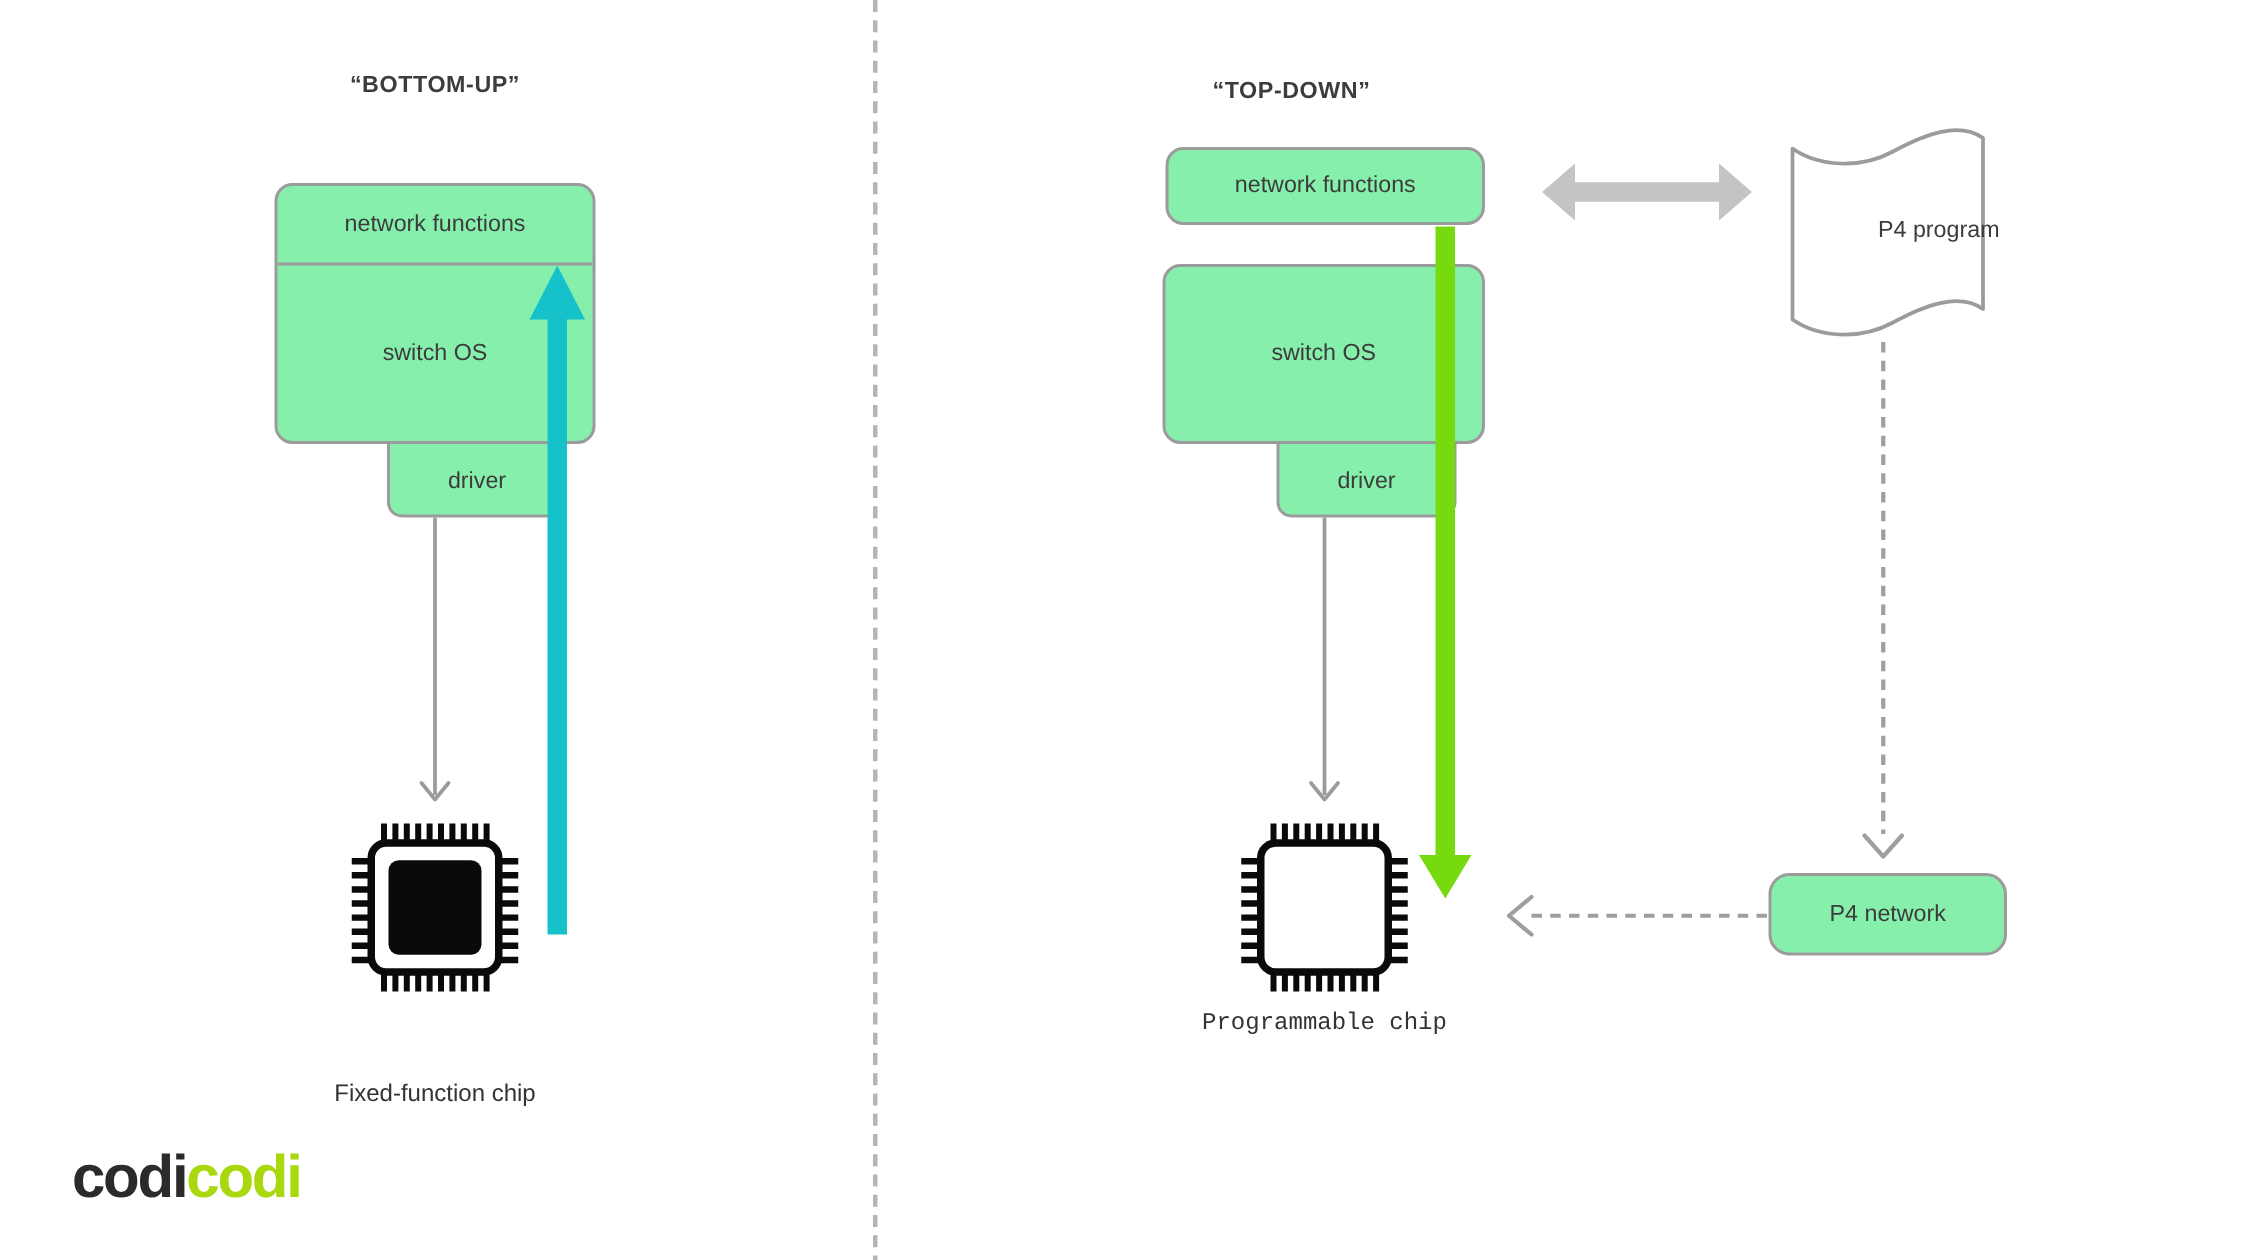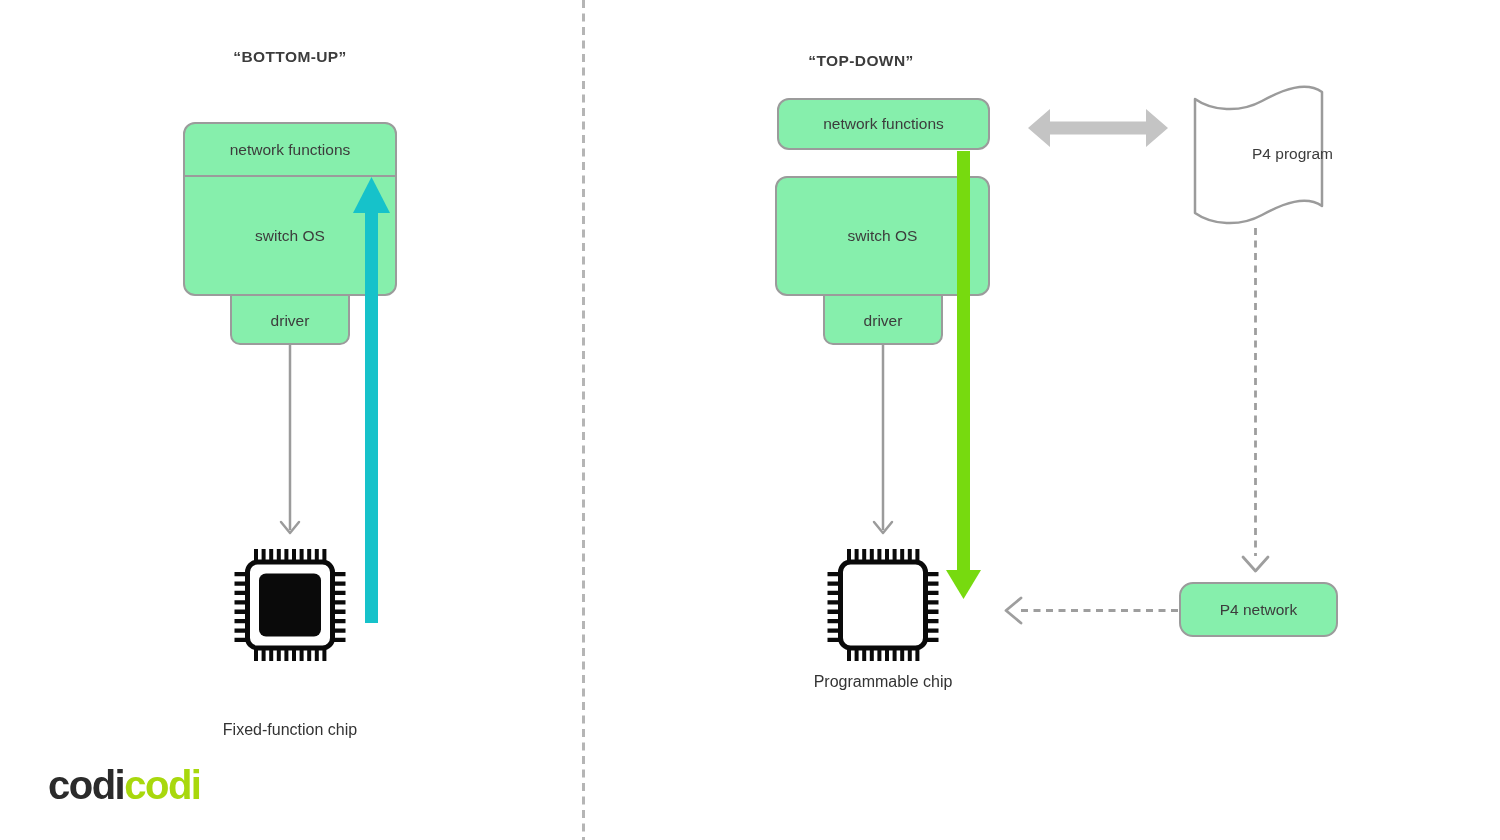--- a/index.html
+++ b/index.html
@@ -74,20 +74,21 @@
     border-radius: 12px;
     z-index: 2;
   }
 
   .driver-box {
     top: 282px;
     width: 120px; height: 63px;
     border-radius: 10px;
     z-index: 1;
     padding-top: 15px;
+    margin-left: 28px;
   }
   .left-driver  { left: 230px; }
   .right-driver { left: 823px; }
 
   .compiler-box {
     left: 1179px; top: 582px;
     width: 159px; height: 55px;
     border-radius: 14px;
     z-index: 2;
   }
@@ -96,21 +97,21 @@
   .chip-label {
     position: absolute;
     width: 300px;
     font-size: 16px;
     color: #333333;
     text-align: center;
     top: 673px;
     z-index: 10;
   }
   .left-chip-label  { left: 140px; margin-top: 48px; }
-  .right-chip-label { left: 733px; }
+  .right-chip-label { left: 733px; font-family: Liberation Mono, monospace; }
 
   .flag-label {
     position: absolute;
     left: 1183px; top: 145px;
     width: 150px;
     font-size: 15.5px;
     color: #3c3c3c;
     text-align: right;
     z-index: 10;
   }

